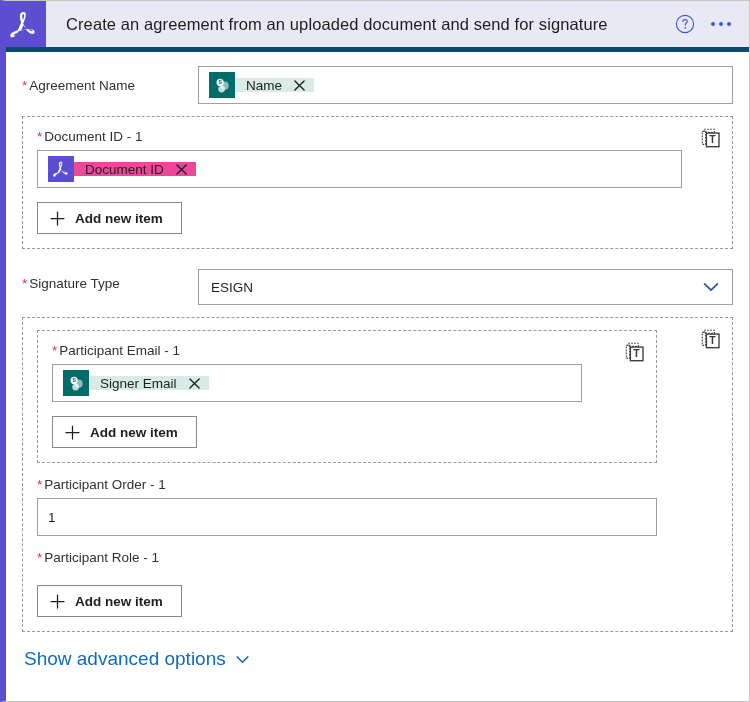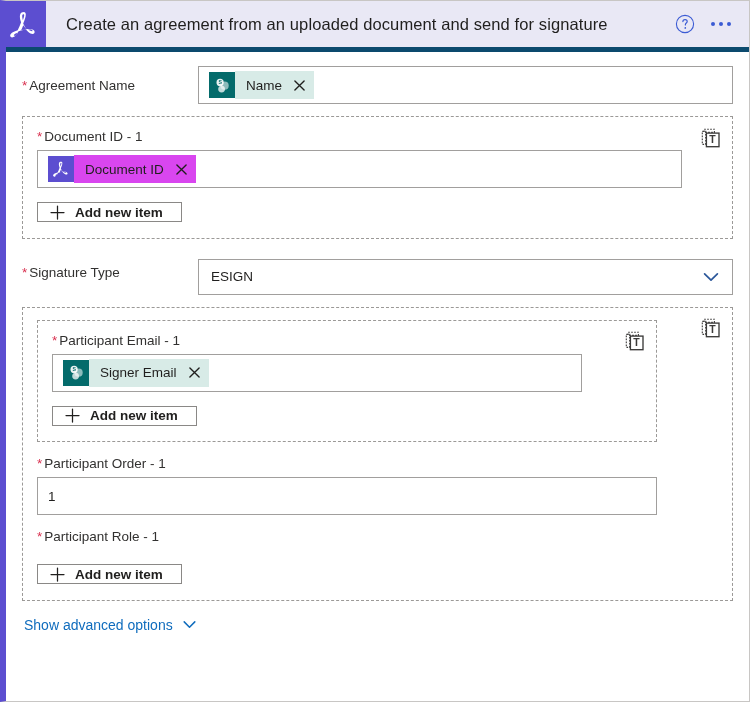--- a/index.html
+++ b/index.html
@@ -145,26 +145,26 @@
     width: 26px; height: 26px;
     flex: 0 0 26px;
     display: flex; align-items: center; justify-content: center;
   }
   .token-ico.sp { background: #046b6b; }
   .token-ico.adobe { background: #5c4ed0; }
   .token-body {
     display: inline-flex;
     align-items: center;
     gap: 12px;
-    height: 28px;
+    height: 14px;
     padding: 0 9px 0 11px;
     white-space: nowrap;
   }
   .token.sp .token-body { background: #d8ebe7; }
-  .token.adobe .token-body { background: #d946ef; }
+  .token.adobe .token-body { background: #ec4899; }
   .token-x { width: 11px; height: 11px; flex: 0 0 11px; }
 
   
   .array-box {
     position: relative;
     box-sizing: border-box;
     border: 1px dashed #9b9997;
     padding: 12px 14px 14px 14px;
   }
 
@@ -181,38 +181,38 @@
     font-size: 13.5px;
     color: #323130;
     margin-bottom: 6px;
   }
 
   
   .add-btn {
     display: inline-flex;
     align-items: center;
     gap: 10px;
-    height: 20px;
+    height: 32px;
     padding: 0 18px 0 12px;
     border: 1px solid #8a8886;
     background: #ffffff;
     font-size: 13.5px;
     font-weight: bold;
     color: #201f1e;
     cursor: pointer;
   }
   .plus { width: 15px; height: 15px; flex: 0 0 15px; }
 
   
   .adv-link {
     display: inline-flex;
     align-items: center;
     gap: 9px;
     margin: 16px 0 0 2px;
-    font-size: 14px;
+    font-size: 19px;
     color: #0f6cbd;
     cursor: pointer;
   }
   .adv-chev { width: 15px; height: 15px; flex: 0 0 15px; }
 
   .spacer-12 { height: 12px; }
   .spacer-14 { height: 14px; }
 </style>
 </head>
 <body>

